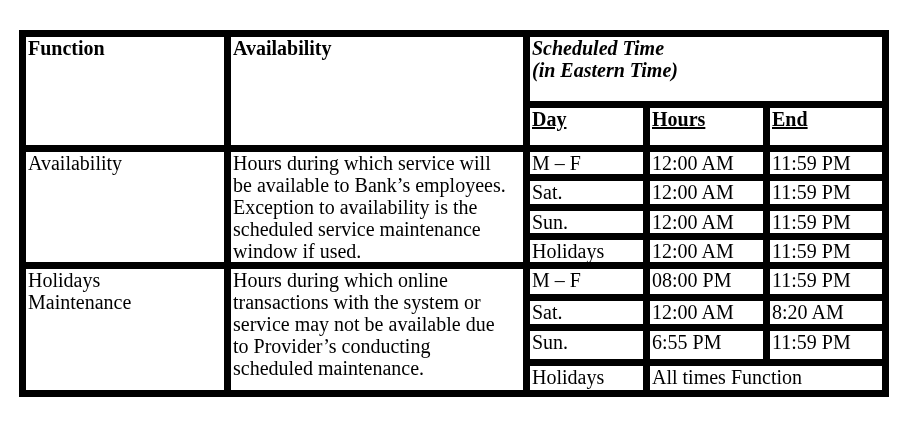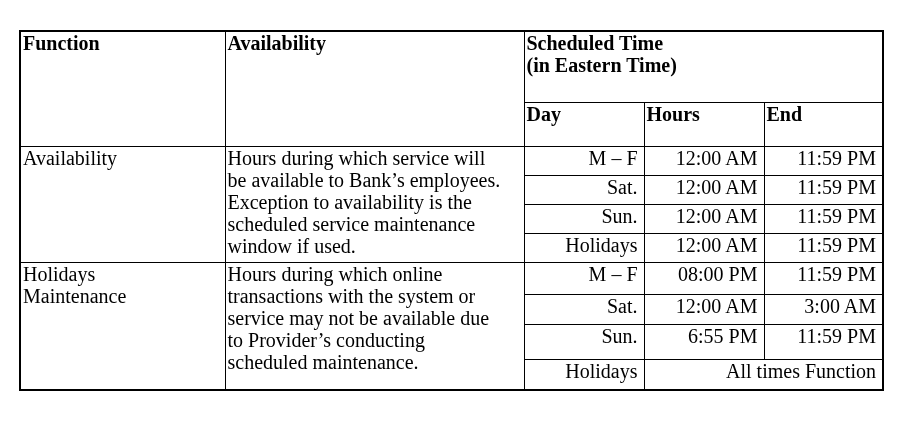--- a/index.html
+++ b/index.html
@@ -21,41 +21,42 @@
     top: 30px;
   }
   table.sched-table {
     border-collapse: collapse;
     table-layout: fixed;
     width: 863px;
     border: 2px solid #000000;
     background: #ffffff;
   }
   table.sched-table td {
-    border: 1px solid #000000;
+    border: 7px solid #000000;
     font-size: 20px;
     line-height: 22px;
     padding: 0 6px 0 2px;
     vertical-align: top;
     overflow: hidden;
   }
   
   td.hd { font-weight: bold; }
   td.hd-side { vertical-align: middle; padding-left: 12px; }
   td.hd-merged {
     vertical-align: bottom;
     padding-bottom: 3px;
     padding-left: 10px;
     white-space: pre-line;
+    font-style: italic;
   }
-  td.hd-sub { vertical-align: bottom; padding-bottom: 4px; }
+  td.hd-sub { vertical-align: bottom; padding-bottom: 4px; text-decoration: underline; }
   
   td.fn-cell { padding-left: 12px; padding-top: 4px; white-space: pre-line; }
   td.desc-cell { padding-left: 8px; padding-top: 3px; padding-right: 4px; white-space: pre-line; }
-  td.time-cell { vertical-align: middle; text-align: right; }
+  td.time-cell { vertical-align: middle; }
   
   tr.r-h1 { height: 71px; }
   tr.r-h2 { height: 44px; }
   tr.r-a  { height: 29px; }
   tr.r-m1 { height: 32px; }
   tr.r-m2 { height: 30px; }
   tr.r-m3 { height: 35px; }
   tr.r-m4 { height: 31px; }
 </style>
 </head>
@@ -120,21 +121,21 @@
 service may not be available due
 to Provider’s conducting
 scheduled maintenance.</td>
       <td class="time-cell">M – F</td>
       <td class="time-cell">08:00 PM</td>
       <td class="time-cell">11:59 PM</td>
     </tr>
     <tr class="r-m2">
       <td class="time-cell">Sat.</td>
       <td class="time-cell">12:00 AM</td>
-      <td class="time-cell">3:00 AM</td>
+      <td class="time-cell">8:20 AM</td>
     </tr>
     <tr class="r-m3">
       <td class="time-cell">Sun.</td>
       <td class="time-cell">6:55 PM</td>
       <td class="time-cell">11:59 PM</td>
     </tr>
     <tr class="r-m4">
       <td class="time-cell">Holidays</td>
       <td class="time-cell" colspan="2">All times Function</td>
     </tr>

